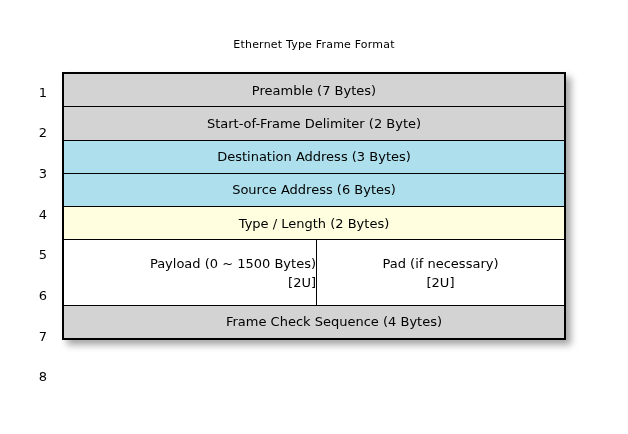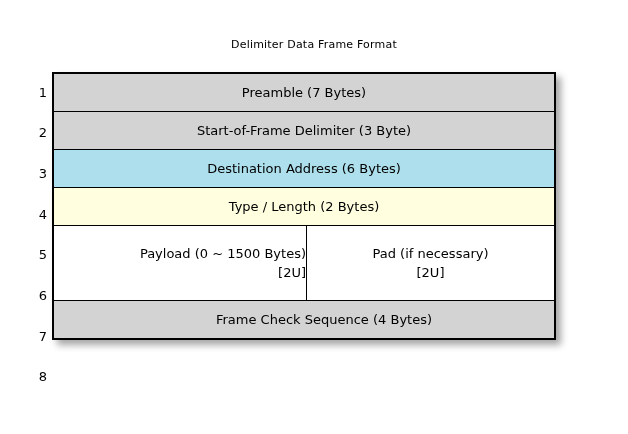--- a/index.html
+++ b/index.html
@@ -48,21 +48,21 @@
     align-items: center;
     justify-content: center;
     font-size: 13px;
     line-height: 1;
     color: #000000;
   }
 
   
   #frame-table {
     position: absolute;
-    left: 52px;
+    left: 62px;
     top: 72px;
     width: 504px;
     height: 268px;
     box-sizing: border-box;
     border: 2px solid #000000;
     background: #ffffff;
     box-shadow: 5px 5px 7px rgba(0,0,0,0.35);
     display: flex;
     flex-direction: column;
   }
@@ -104,21 +104,21 @@
     font-size: 13px;
     line-height: 19px;
   }
   .split-cell.left  { width: 253px; border-right: 1px solid #000000; align-items: flex-end; }
   .split-cell.right { flex: 1 1 auto; }
 </style>
 </head>
 <body>
 
 <div id="diagram-title">
-  <span class="title-main">Delimiter Data Frame Format</span>
+  <span class="title-main">Ethernet Type Frame Format</span>
   <span class="title-sub">[8U]</span>
 </div>
 
 <div id="row-number-gutter">
   <div class="row-number">1</div>
   <div class="row-number">2</div>
   <div class="row-number">3</div>
   <div class="row-number">4</div>
   <div class="row-number">5</div>
   <div class="row-number">6</div>
@@ -126,27 +126,30 @@
   <div class="row-number">8</div>
 </div>
 
 <div id="frame-table">
 
   <div class="frame-row span-1 fill-gray">
     <span class="cell-label">Preamble (7 Bytes)</span>
   </div>
 
   <div class="frame-row span-1 fill-gray">
-    <span class="cell-label">Start-of-Frame Delimiter (3 Byte)</span>
+    <span class="cell-label">Start-of-Frame Delimiter (2 Byte)</span>
   </div>
 
   <div class="frame-row span-1 fill-blue">
-    <span class="cell-label">Destination Address (6 Bytes)</span>
+    <span class="cell-label">Destination Address (3 Bytes)</span>
   </div>
 
+  <div class="frame-row span-1 fill-blue">
+    <span class="cell-label">Source Address (6 Bytes)</span>
+  </div>
 
   <div class="frame-row span-1 fill-yellow">
     <span class="cell-label">Type / Length (2 Bytes)</span>
   </div>
 
   <div class="frame-row span-2 fill-white split">
     <div class="split-cell left fill-white">
       <span class="cell-label">Payload (0 ~ 1500 Bytes)</span>
       <span class="cell-sub">[2U]</span>
     </div>

